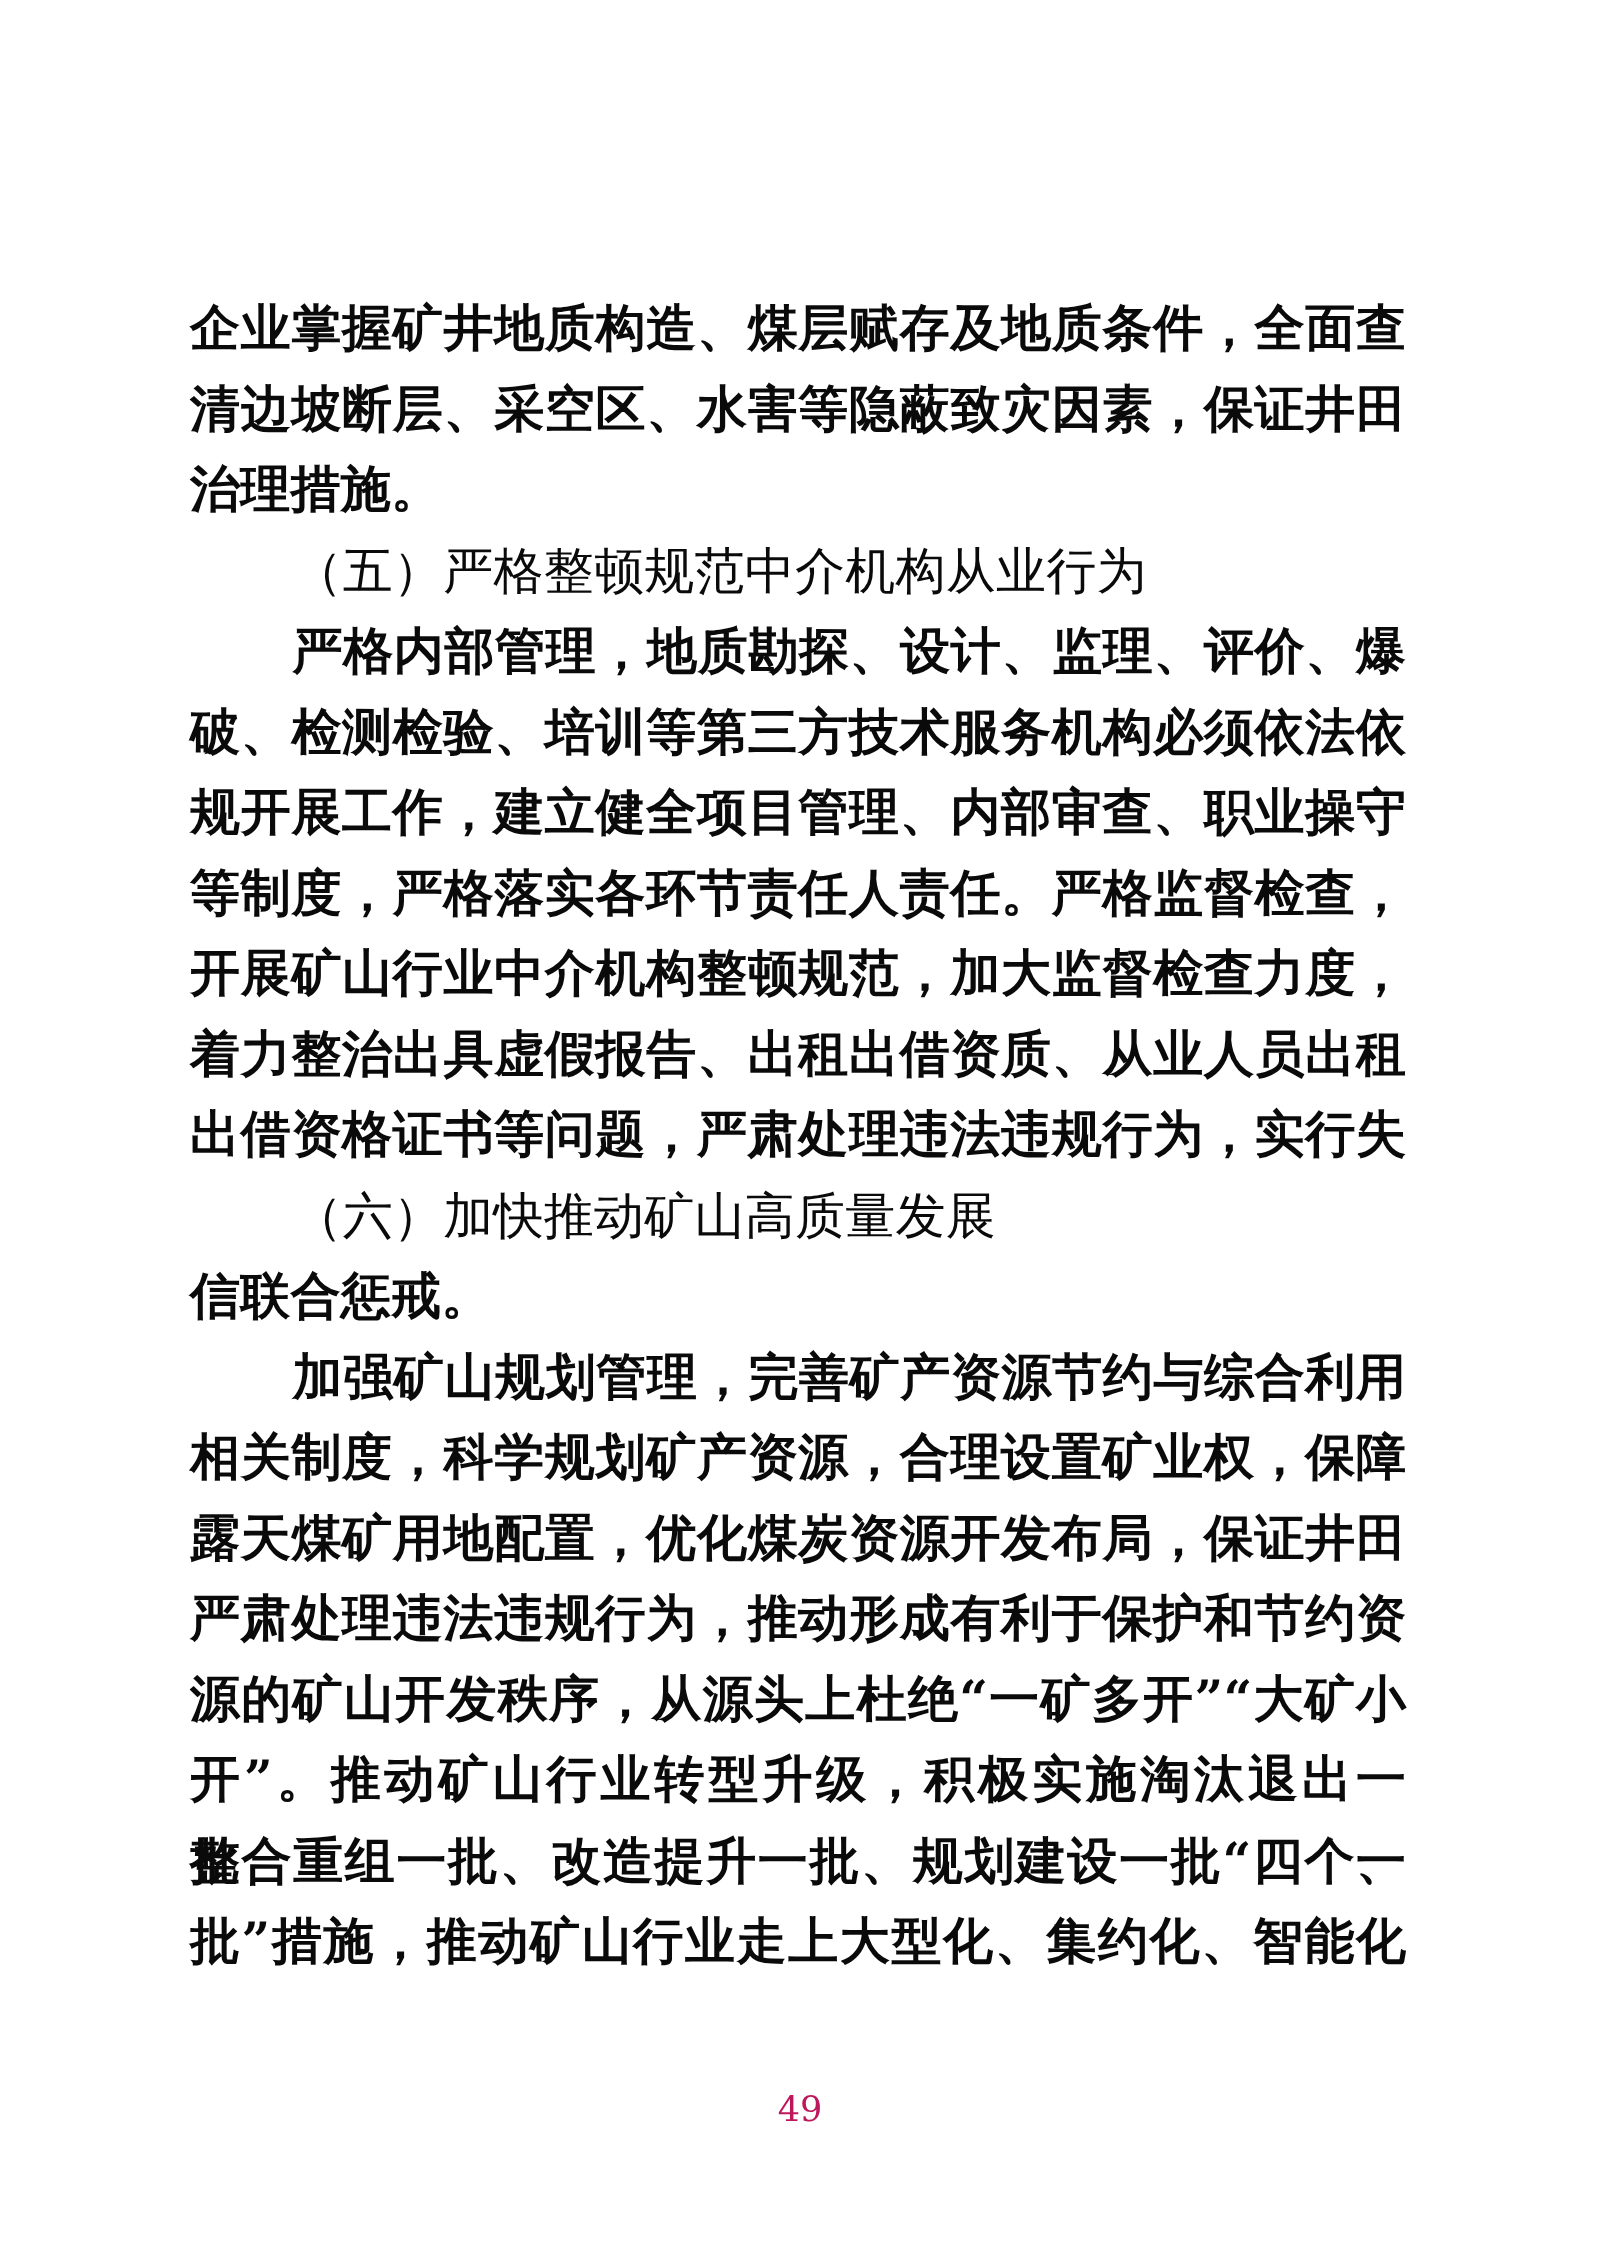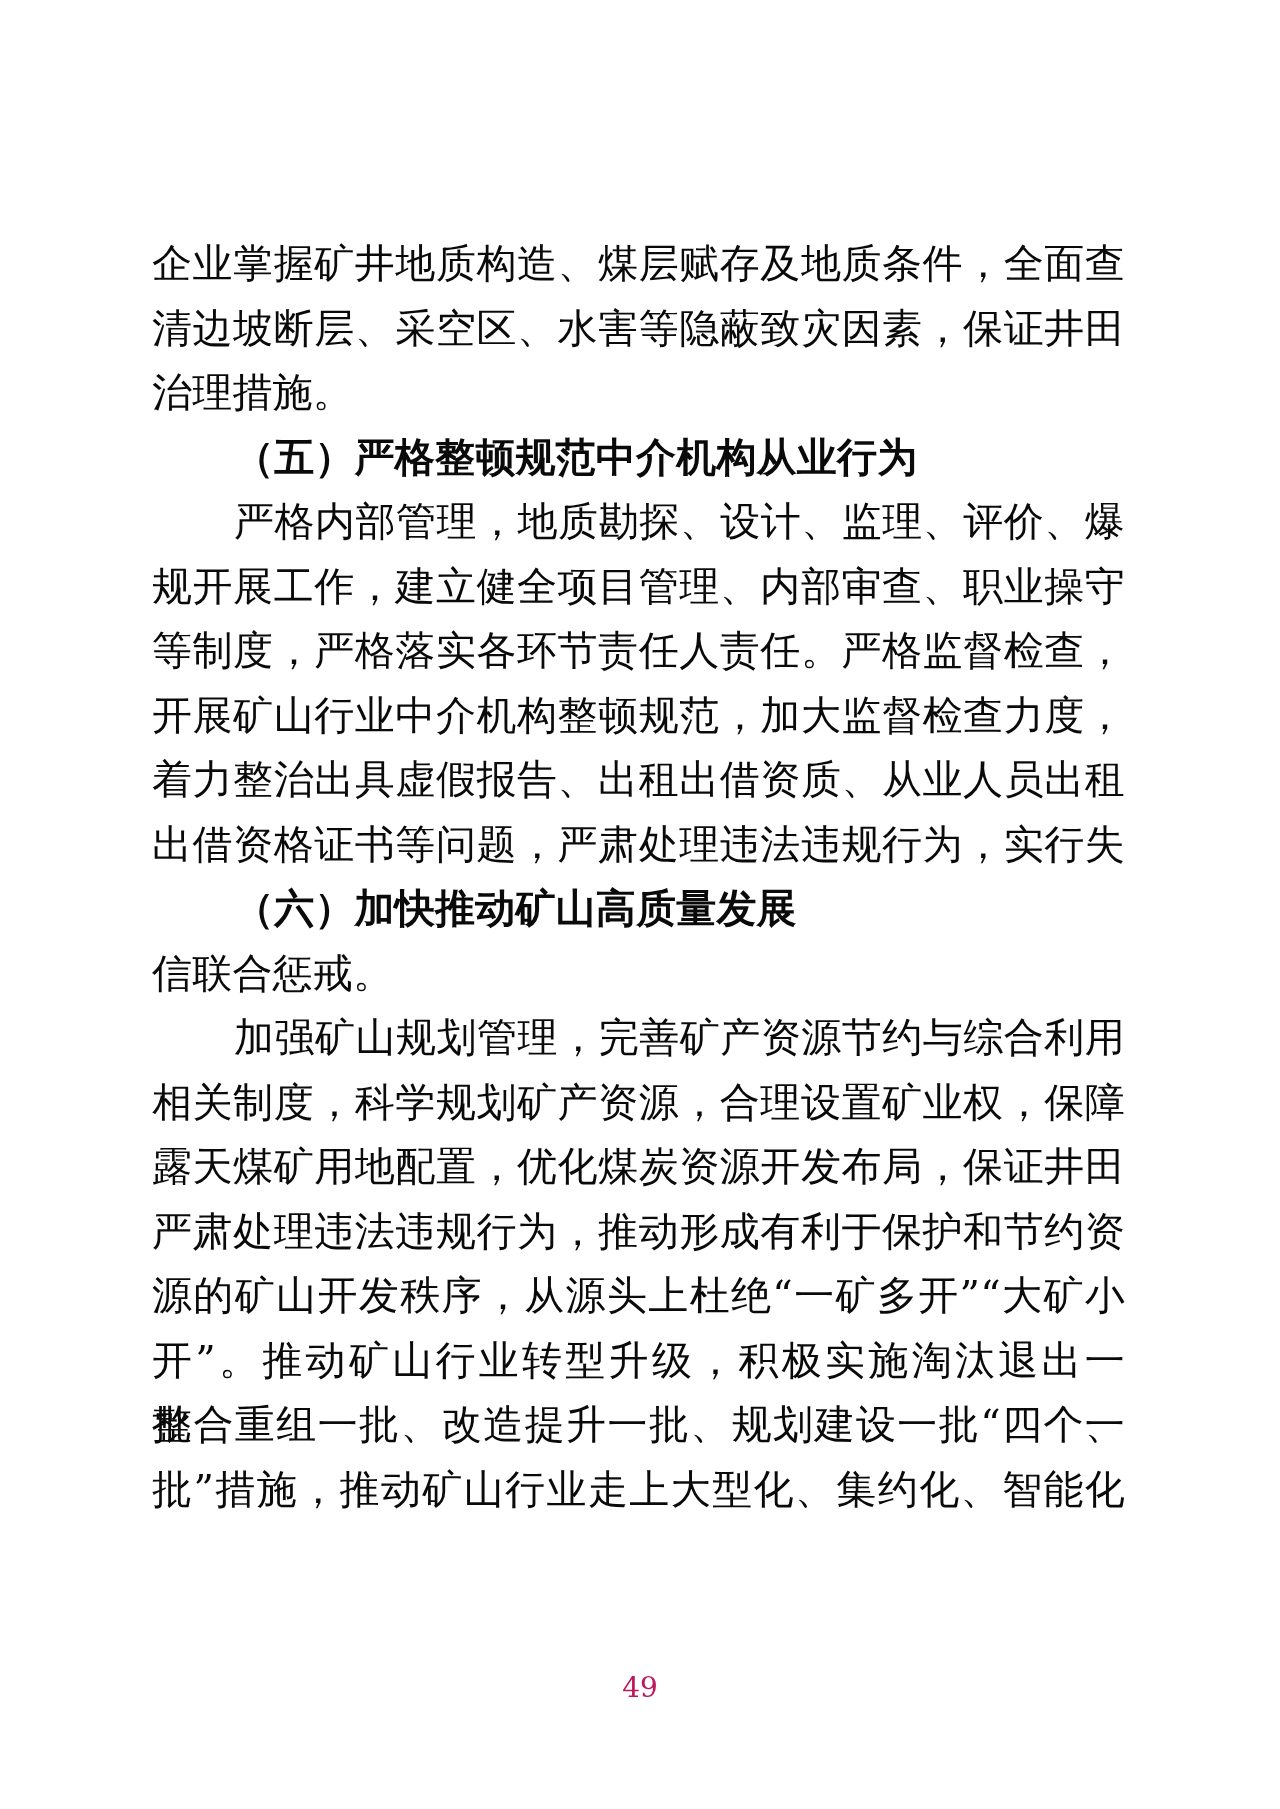--- a/index.html
+++ b/index.html
@@ -21,29 +21,30 @@
     width: 973px;
   }
   .line {
     height: 64.5px;
     line-height: 64.5px;
     font-size: 40px;
     letter-spacing: 0.2px;
     text-align: justify;
     text-align-last: left;
     white-space: normal;
+    font-weight: bold;
   }
   .line.full {
     text-align-last: justify;
   }
   .line.indent {
     text-indent: 82px;
   }
   .line.heading {
-    font-weight: 700;
+    font-weight: 400;
     text-indent: 82px;
     text-align-last: left;
   }
   .page-number {
     position: absolute;
     left: 0;
     top: 1668px;
     width: 100%;
     text-align: center;
     font-size: 28px;
@@ -55,20 +56,21 @@
 </head>
 <body>
 
 <div class="page">
   <main class="text-block">
     <div class="line full">企业掌握矿井地质构造、煤层赋存及地质条件，全面查</div>
     <div class="line full">清边坡断层、采空区、水害等隐蔽致灾因素，保证井田</div>
     <div class="line">治理措施。</div>
     <div class="line heading">（五）严格整顿规范中介机构从业行为</div>
     <div class="line full indent">严格内部管理，地质勘探、设计、监理、评价、爆</div>
+    <div class="line full">破、检测检验、培训等第三方技术服务机构必须依法依</div>
     <div class="line full">规开展工作，建立健全项目管理、内部审查、职业操守</div>
     <div class="line full">等制度，严格落实各环节责任人责任。严格监督检查，</div>
     <div class="line full">开展矿山行业中介机构整顿规范，加大监督检查力度，</div>
     <div class="line full">着力整治出具虚假报告、出租出借资质、从业人员出租</div>
     <div class="line full">出借资格证书等问题，严肃处理违法违规行为，实行失</div>
     <div class="line heading">（六）加快推动矿山高质量发展</div>
     <div class="line">信联合惩戒。</div>
     <div class="line full indent">加强矿山规划管理，完善矿产资源节约与综合利用</div>
     <div class="line full">相关制度，科学规划矿产资源，合理设置矿业权，保障</div>
     <div class="line full">露天煤矿用地配置，优化煤炭资源开发布局，保证井田</div>

